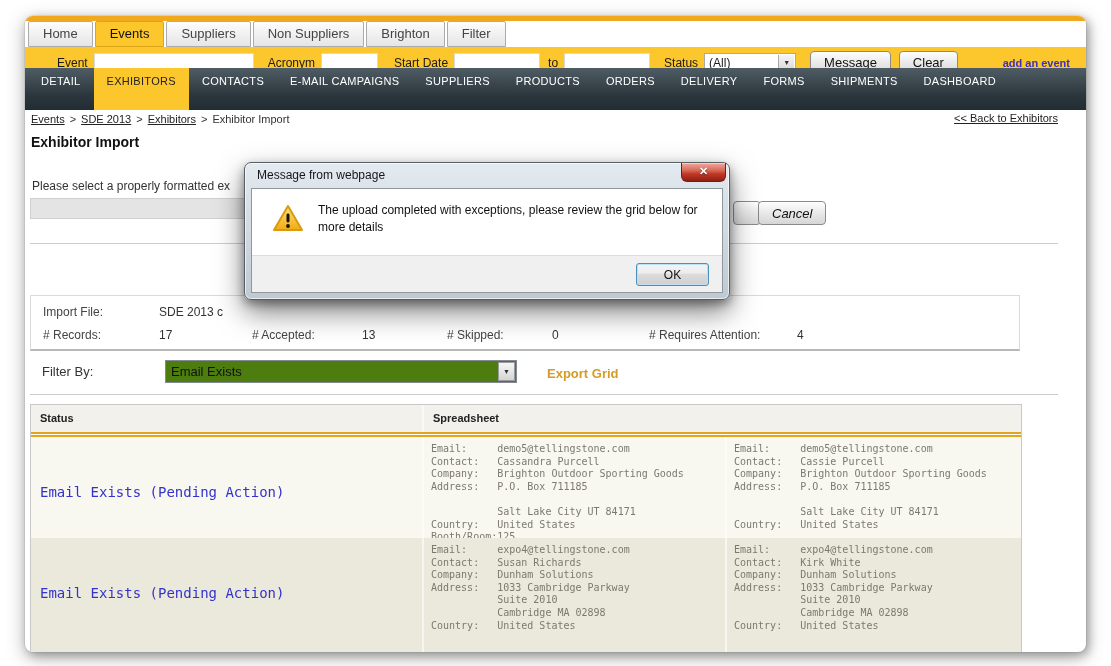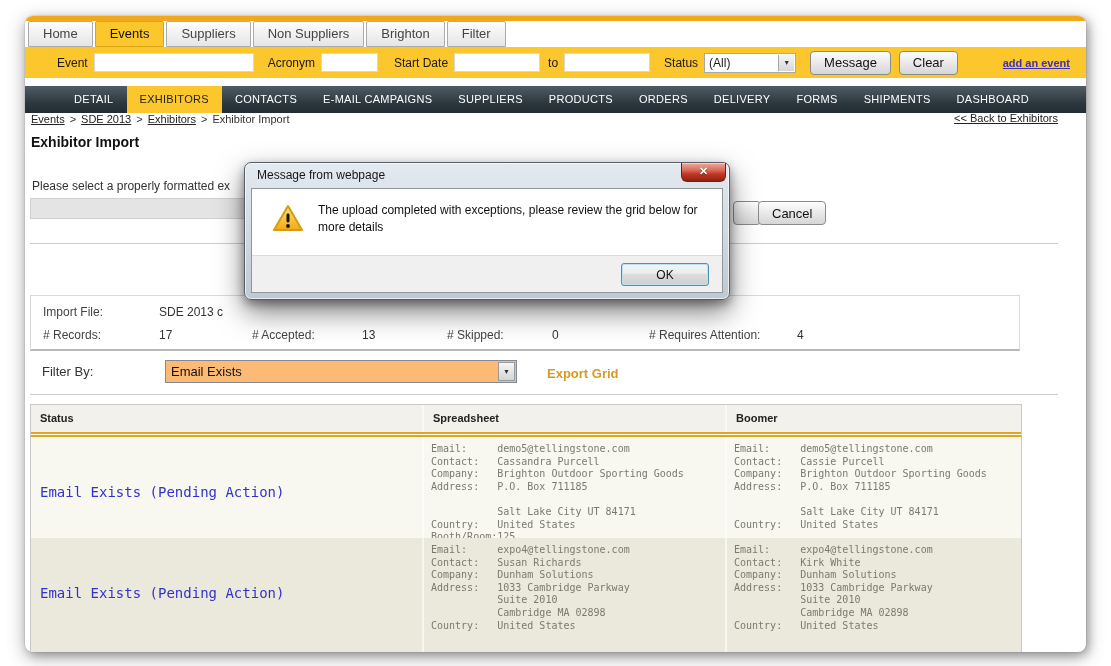--- a/index.html
+++ b/index.html
@@ -32,57 +32,57 @@
                align-items:center; font-size:12px; padding-left:4px; position:relative; }
   .statussel .arrowbtn { position:absolute; right:1px; top:1px; bottom:1px; width:16px;
                background:linear-gradient(#f6f6f6,#d6d6d6); border-left:1px solid #a9a9a9;
                font-size:7px; color:#333; display:flex; align-items:center; justify-content:center; }
   .btn { height:24px; padding:0 13px; font-size:13px; color:#111; border:1px solid #8a8a8a; border-radius:4px;
          background:linear-gradient(#fefefe,#e9e9e9 50%,#d6d6d6); box-shadow:inset 0 1px 0 #fff; }
   .btn-search { margin-left:14px; } .btn-clear { margin-left:8px; }
   .addevent { margin-left:auto; margin-right:16px; font-size:11px; font-weight:bold; color:#3b2fc0; text-decoration:underline; }
 
   
-  .subnav { position:absolute; left:0; top:70px; width:100%; height:27px;
-            background:linear-gradient(#505c64,#2b363d 65%,#222c33); display:flex;padding-left:33px; }
+  .subnav { position:absolute; left:0; top:52px; width:100%; height:42px;
+            background:linear-gradient(#505c64,#2b363d 65%,#222c33); display:flex; }
   .subnav-item { padding:0 13px; line-height:27px; font-size:11px; color:#fff; letter-spacing:.3px; }
   .subnav-item.first { margin-left:3px; }
   .subnav-item.active { background:#fcc62d; color:#222; }
 
   
   .breadcrumb { position:absolute; left:6px; top:97px; font-size:11px; color:#333; }
   .bc-link { color:#222; text-decoration:underline; }
   .bc-sep { margin:0 5px; }
   .backlink { position:absolute; right:28px; top:96px; font-size:11px; color:#222; text-decoration:underline; }
   .pagetitle { position:absolute; left:6px; top:118px; font-size:14px; font-weight:bold; color:#111; }
 
   
   .upload-hint { position:absolute; left:7px; top:163px; font-size:12px; color:#333; }
   .upload-bar { position:absolute; left:5px; top:182px; width:700px; height:21px; background:#e4e4e4; border:1px solid #d0d0d0; }
   .partial-btn { position:absolute; left:708px; top:185px; width:22px; height:24px; border:1px solid #8a8a8a; border-radius:4px;
                  background:linear-gradient(#fefefe,#e9e9e9 50%,#d6d6d6); }
-  .cancel-btn { position:absolute; left:733px; top:185px; }
+  .cancel-btn { position:absolute; left:733px; top:185px;font-style:italic; }
   .hr1 { position:absolute; left:5px; top:227px; width:1028px; border-top:1px solid #ccc; }
 
   
   .stampbox { position:absolute; left:5px; top:252px; width:990px; height:23px; border:1px solid #999;
               background:#fff; font-size:12px; color:#222; line-height:21px; padding-left:7px; }
   .importbox { position:absolute; left:5px; top:279px; width:990px; height:56px; border:1px solid #dadada;
                border-bottom:2px solid #b8b8b8; font-size:12px; color:#444; }
   .importbox span { position:absolute; white-space:nowrap; }
   .if-l { left:12px; top:9px; }   .if-v { left:128px; top:9px; color:#333; }
   .rc-l { left:12px; top:32px; }  .rc-v { left:128px; top:32px; color:#333; }
   .ac-l { left:221px; top:32px; } .ac-v { left:331px; top:32px; color:#333; }
   .sk-l { left:416px; top:32px; } .sk-v { left:521px; top:32px; color:#333; }
   .rq-l { left:618px; top:32px; } .rq-v { left:766px; top:32px; color:#333; }
 
   
   .filter-label { position:absolute; left:17px; top:348px; font-size:13px; color:#333; }
   .filter-select { position:absolute; left:140px; top:344px; width:352px; height:23px; border:1px solid #848a94;
-                   background:#fdba74; font-size:13px; color:#111; display:flex; align-items:center; padding-left:5px; }
+                   background:#4d7c0f; font-size:13px; color:#111; display:flex; align-items:center; padding-left:5px; }
   .filter-select .arrowbtn { position:absolute; right:1px; top:1px; bottom:1px; width:17px;
                    background:linear-gradient(#f6f6f6,#d4d4d4); border:1px solid #9b9b9b;
                    font-size:7px; color:#333; display:flex; align-items:center; justify-content:center; }
   .export-grid { position:absolute; left:522px; top:350px; font-size:13px; font-weight:bold; color:#d79b22; }
   .hr2 { position:absolute; left:5px; top:378px; width:1028px; border-top:1px solid #ccc; }
 
   
   .grid { position:absolute; left:5px; top:388px; width:992px; border:1px solid #c8c8c8; border-bottom:none; }
   .g-head { display:flex; height:27px; background:#f2f1ec; font-size:11px; font-weight:bold; color:#222; }
   .g-head > div { line-height:27px; padding-left:9px; }
@@ -107,21 +107,21 @@
   .dlg-title { position:absolute; left:12px; top:5px; font-size:12px; color:#16161a; }
   .dlg-close { position:absolute; right:3px; top:0; width:45px; height:19px;
                background:linear-gradient(#efa99d,#da6b5b 40%,#c03a27 60%,#911f10);
                border:1px solid #7c1a0e; border-top:none; border-radius:0 0 6px 6px;
                color:#fff; text-align:center; line-height:17px; font-size:11px; font-weight:bold;
                text-shadow:0 1px 1px rgba(0,0,0,.55); box-shadow:inset 0 1px 0 rgba(255,255,255,.45); }
   .dlg-inner { position:absolute; left:6px; right:6px; top:25px; bottom:6px; background:#fff; border:1px solid #8f969c; }
   .dlg-text { position:absolute; left:66px; top:13px; width:392px; font-size:12px; color:#111; line-height:17px; }
   .warn-icon { position:absolute; left:20px; top:15px; }
   .dlg-footer { position:absolute; left:0; right:0; bottom:0; height:37px; background:#f0f0f0; border-top:1px solid #dcdcdc; }
-  .ok-btn { position:absolute; right:13px; top:7px; width:88px; height:23px; font-size:12px; color:#111;
+  .ok-btn { position:absolute; right:13px; top:7px; width:73px; height:23px; font-size:12px; color:#111;
             background:linear-gradient(#f4f4f4,#ececec 45%,#dddddd 46%,#cfcfcf);
             border:1px solid #4a90bd; border-radius:3px; box-shadow:inset 0 0 0 1px #bfe0f2; }
 </style>
 </head>
 <body>
 
 <div class="page">
   <div class="window">
     <div class="topstrip"></div>
 
@@ -199,21 +199,20 @@
       <span>Email Exists</span>
       <span class="arrowbtn">▼</span>
     </div>
     <a class="export-grid">Export Grid</a>
     <div class="hr2"></div>
 
     <div class="grid">
       <div class="g-head">
         <div class="c-status">Status</div>
         <div class="c-sheet">Spreadsheet</div>
-        <div class="c-boomer">Boomer</div>
       </div>
       <div class="goldline"></div>
       <div class="g-row r1">
         <div class="c-status g-status">
           <a class="status-link">Email Exists (Pending Action)</a>
         </div>
         <div class="c-sheet g-cell">Email:     demo5@tellingstone.com
 Contact:   Cassandra Purcell
 Company:   Brighton Outdoor Sporting Goods
 Address:   P.O. Box 711185

